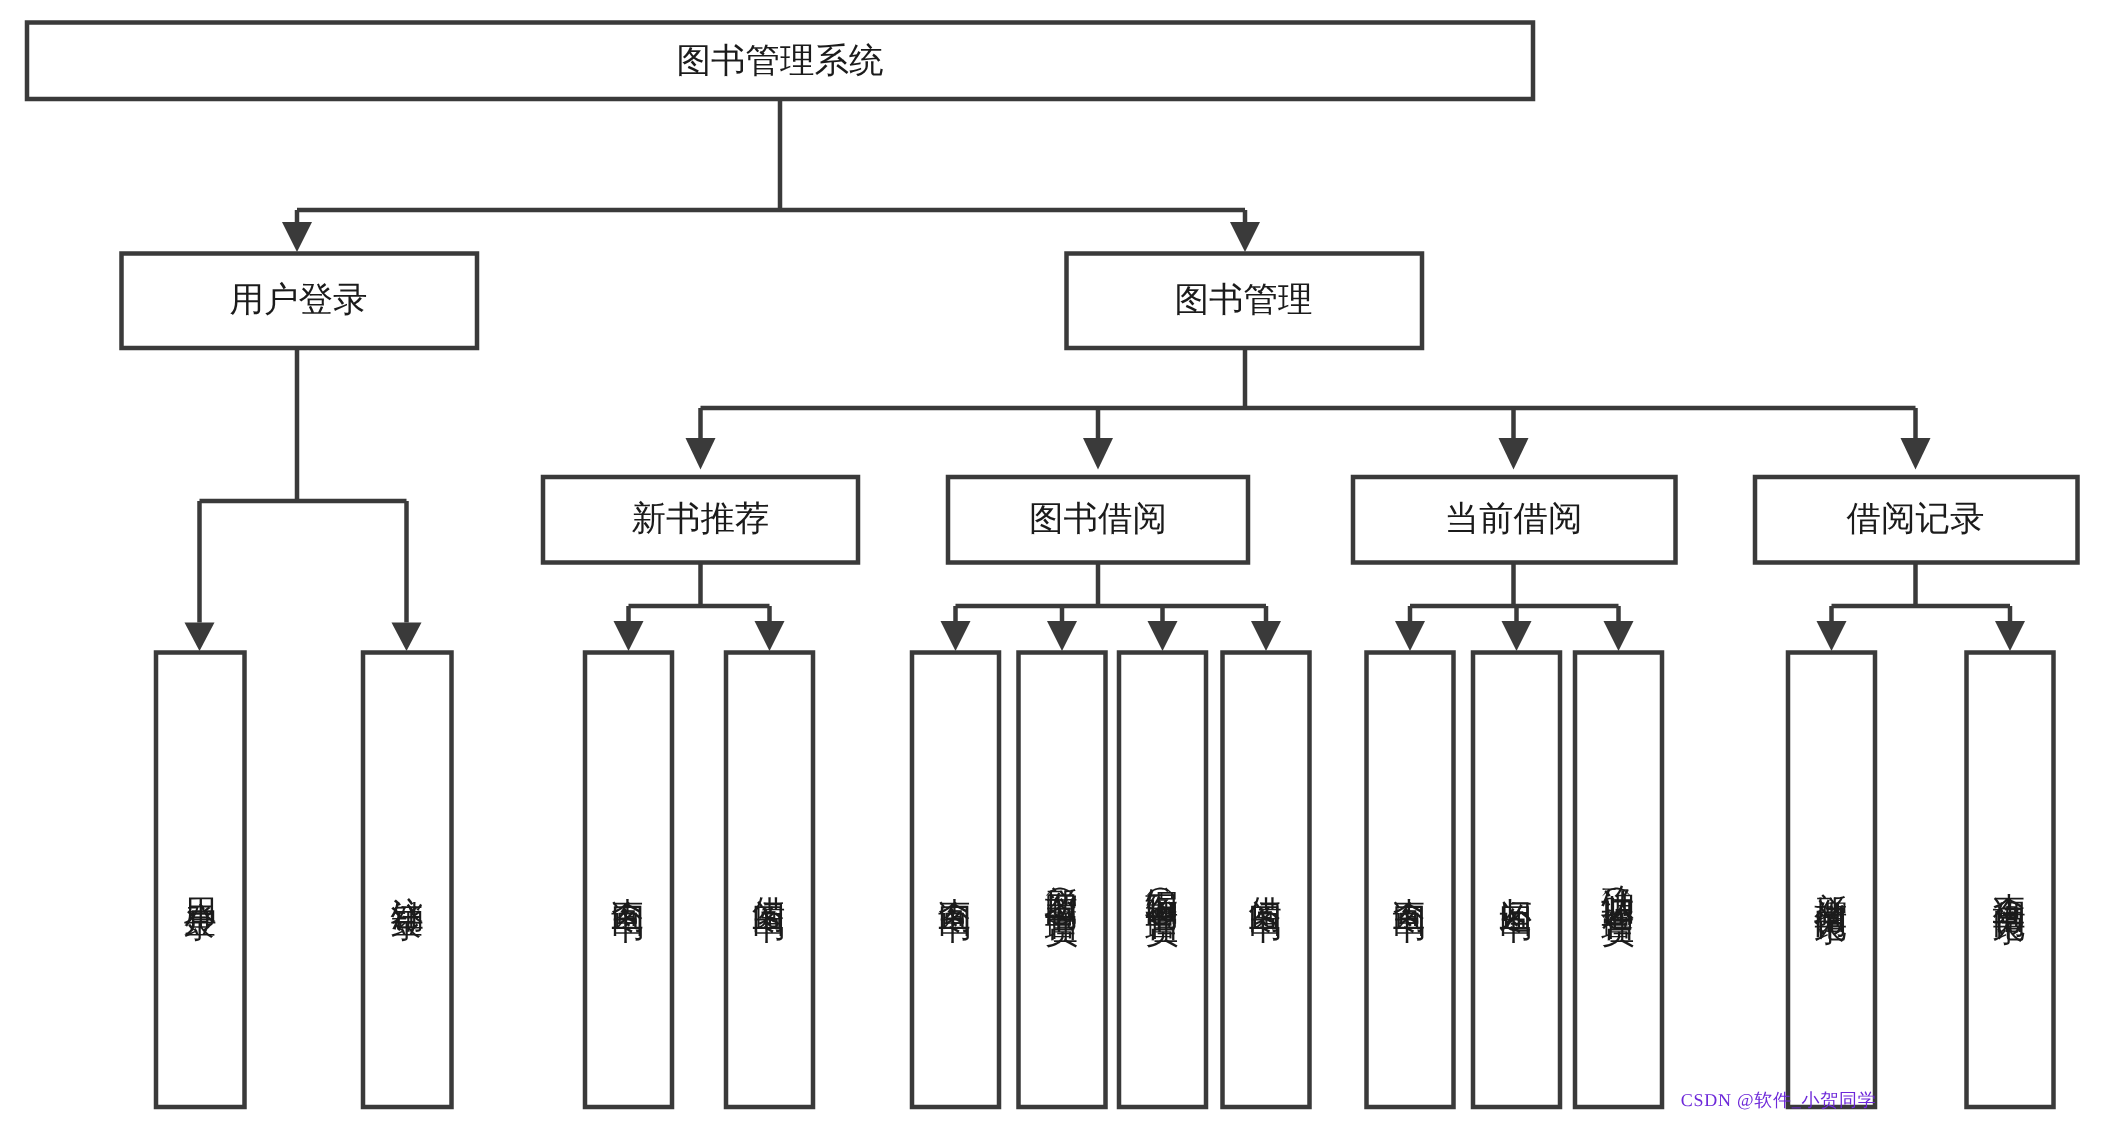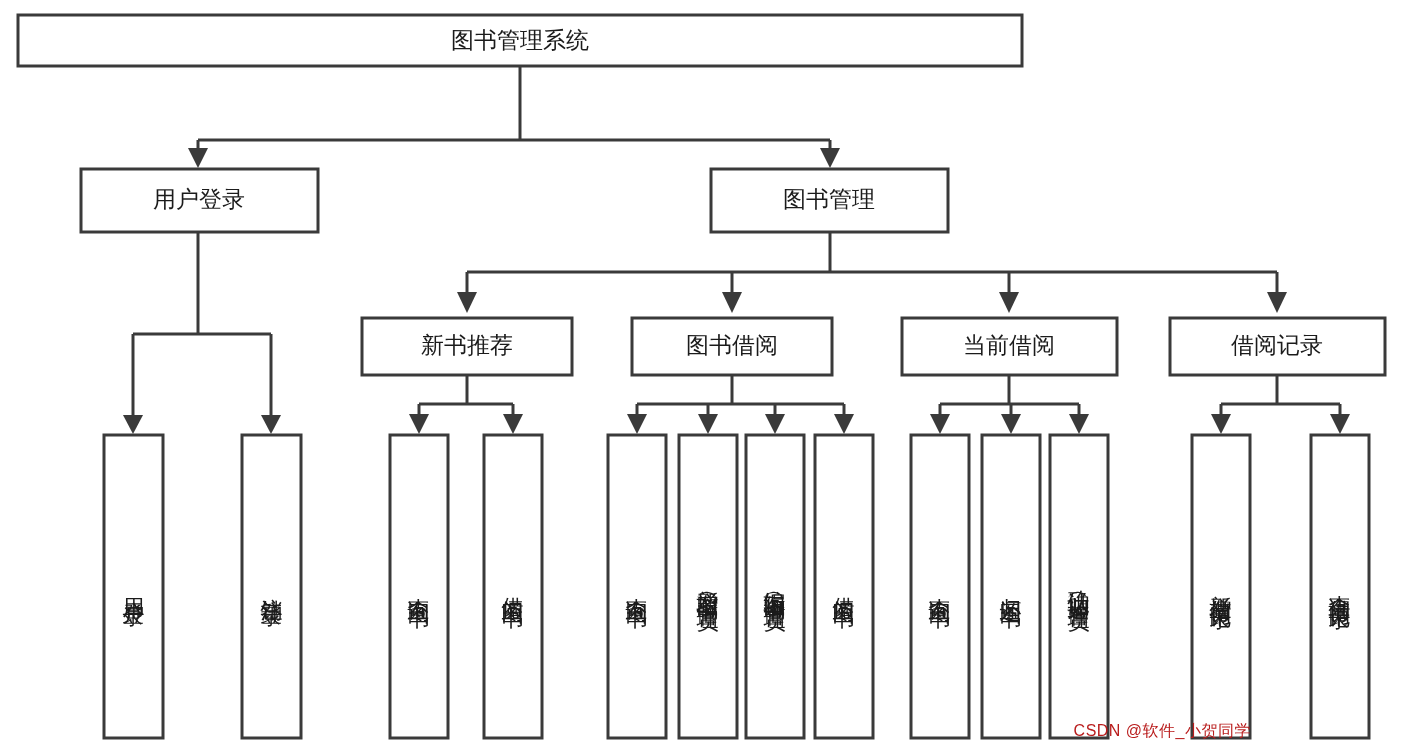--- a/index.html
+++ b/index.html
@@ -54,23 +54,23 @@
     font-size: 22px;
     writing-mode: vertical-rl;
     text-orientation: upright;
     letter-spacing: 3px;
     dominant-baseline: central;
   }
   .watermark {
     position: absolute;
     right: 8px;
     bottom: 5px;
-    font-family: Liberation Sans, sans-serif;
-    font-size: 16px;
-    color: #b91c1c;
+    font-family: Liberation Serif, serif;
+    font-size: 12px;
+    color: #6d28d9;
     white-space: nowrap;
     letter-spacing: 0.5px;
     pointer-events: none;
   }
 </style>
 </head>
 <body>
 
 <div id="diagram-root">
   <svg class="diagram" viewBox="0 0 1405 747" xmlns="http://www.w3.org/2000/svg">

